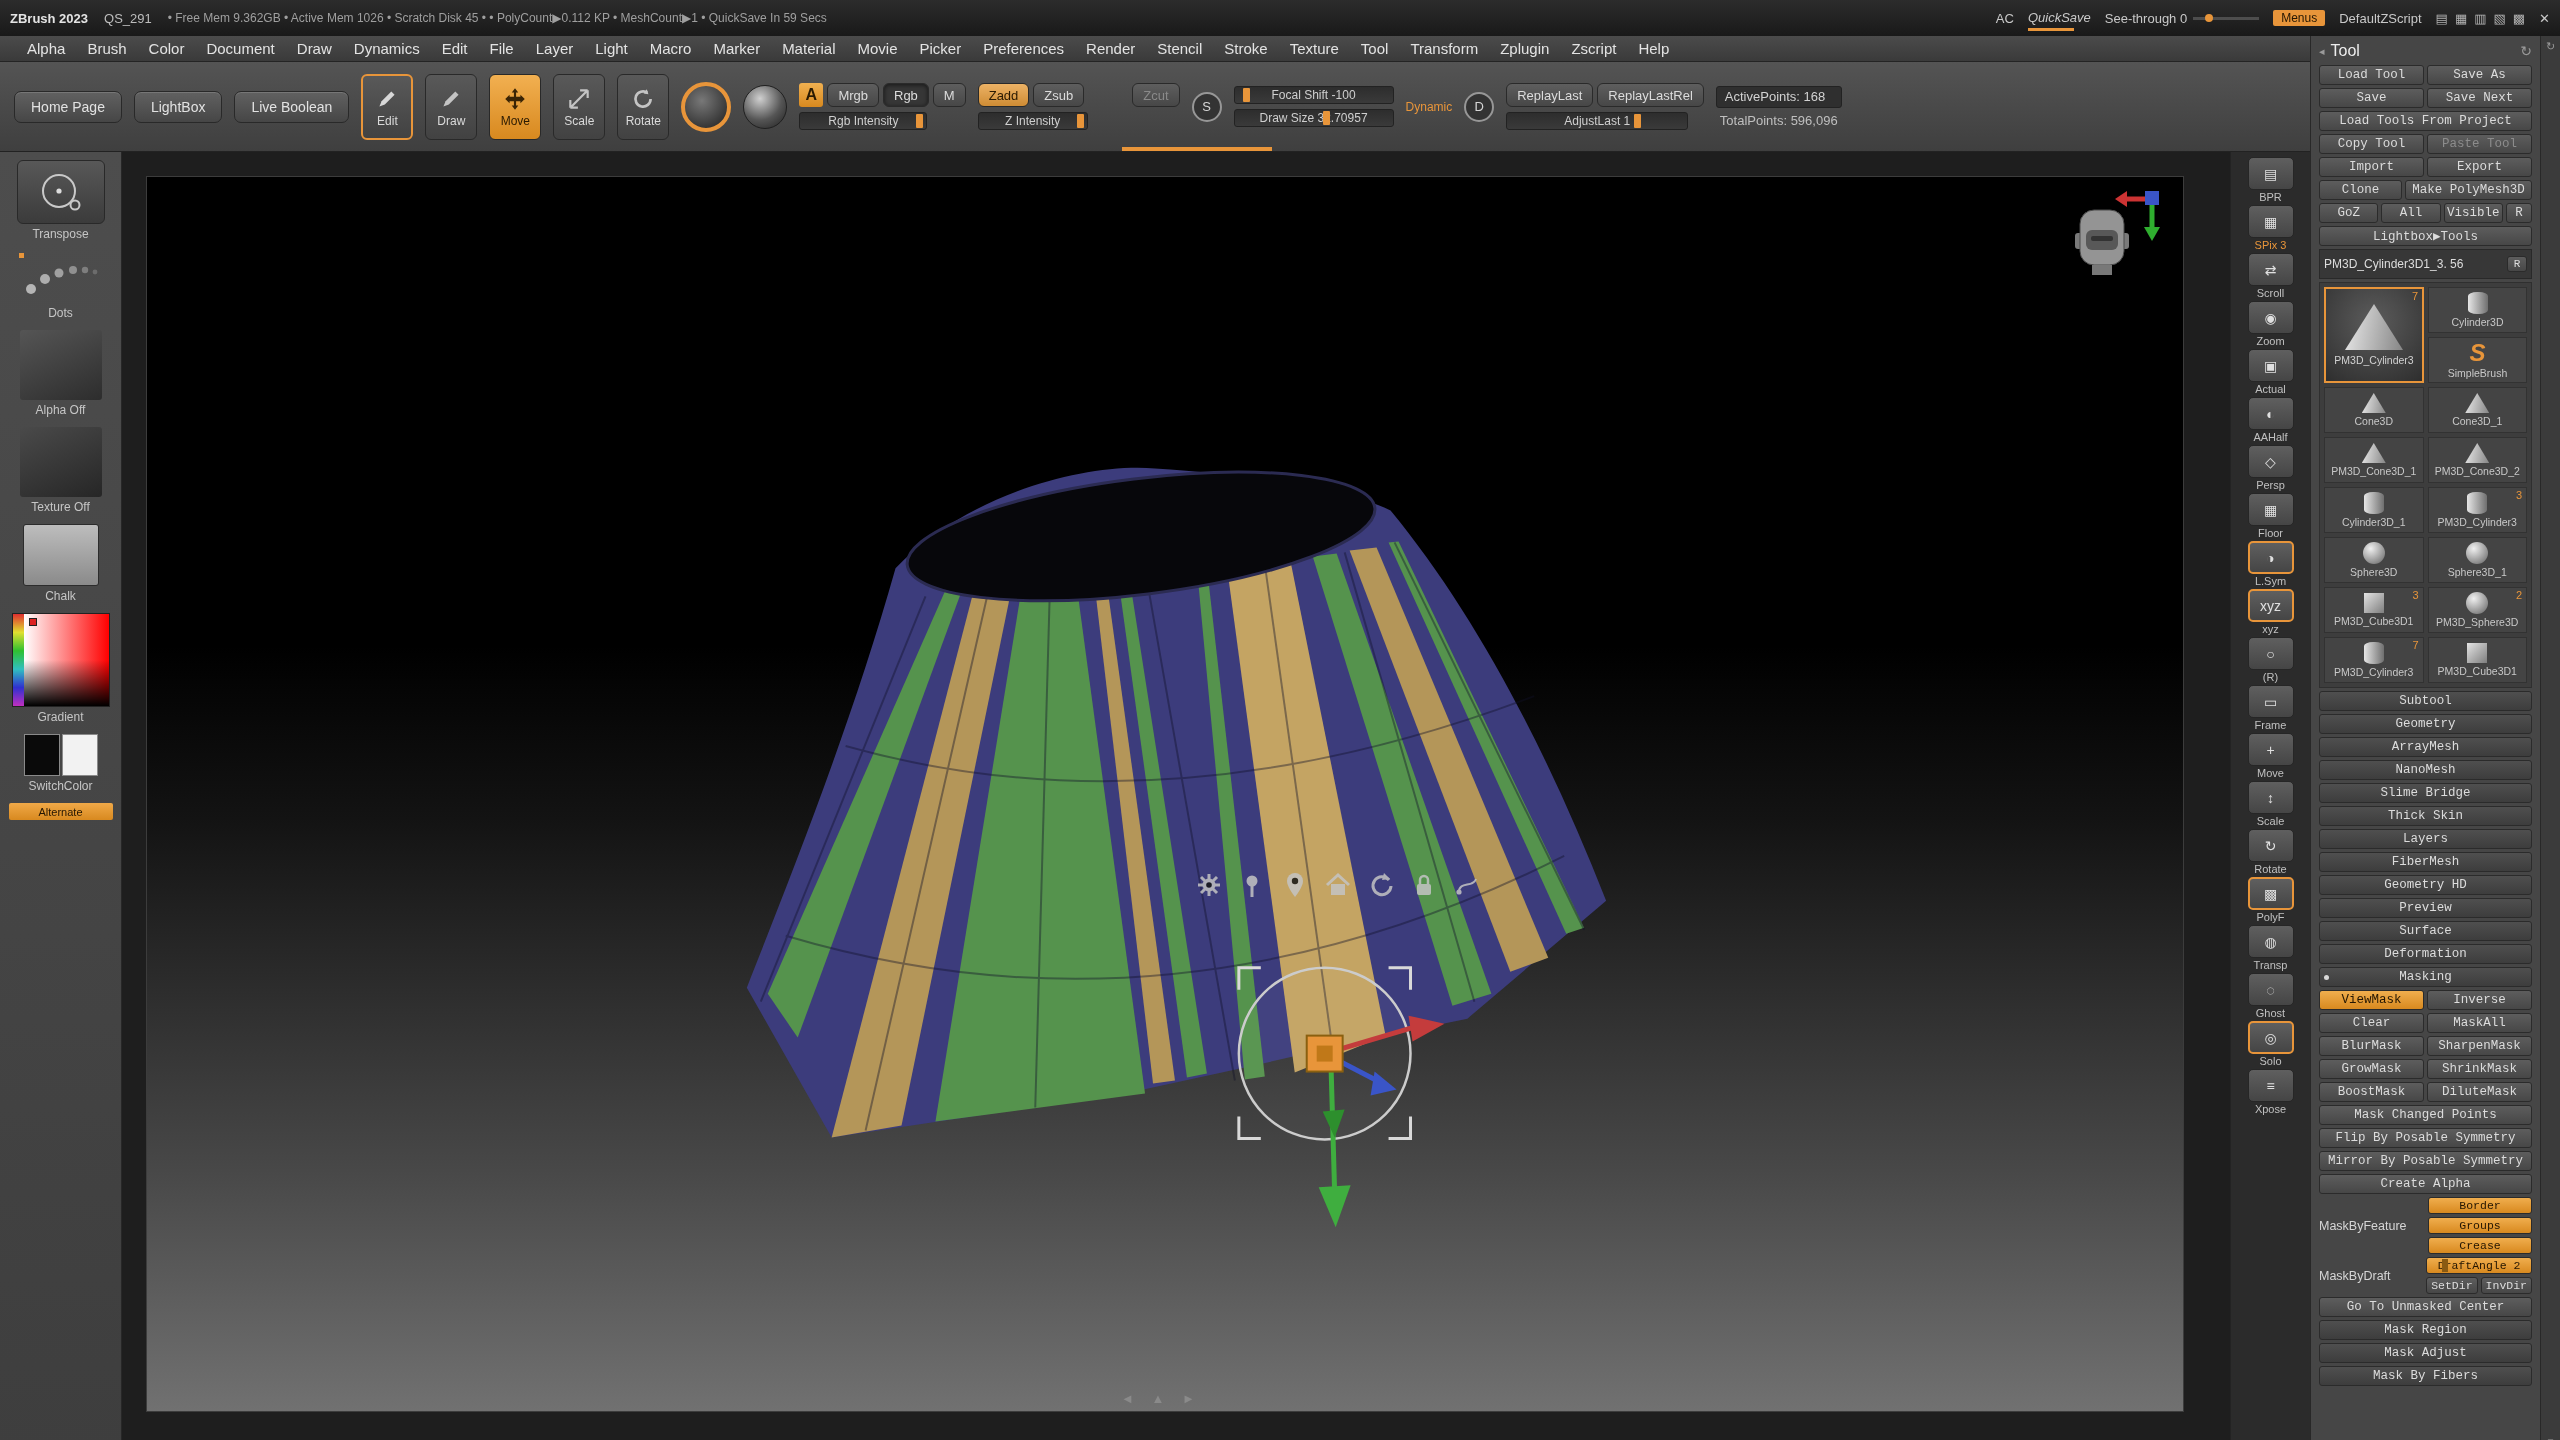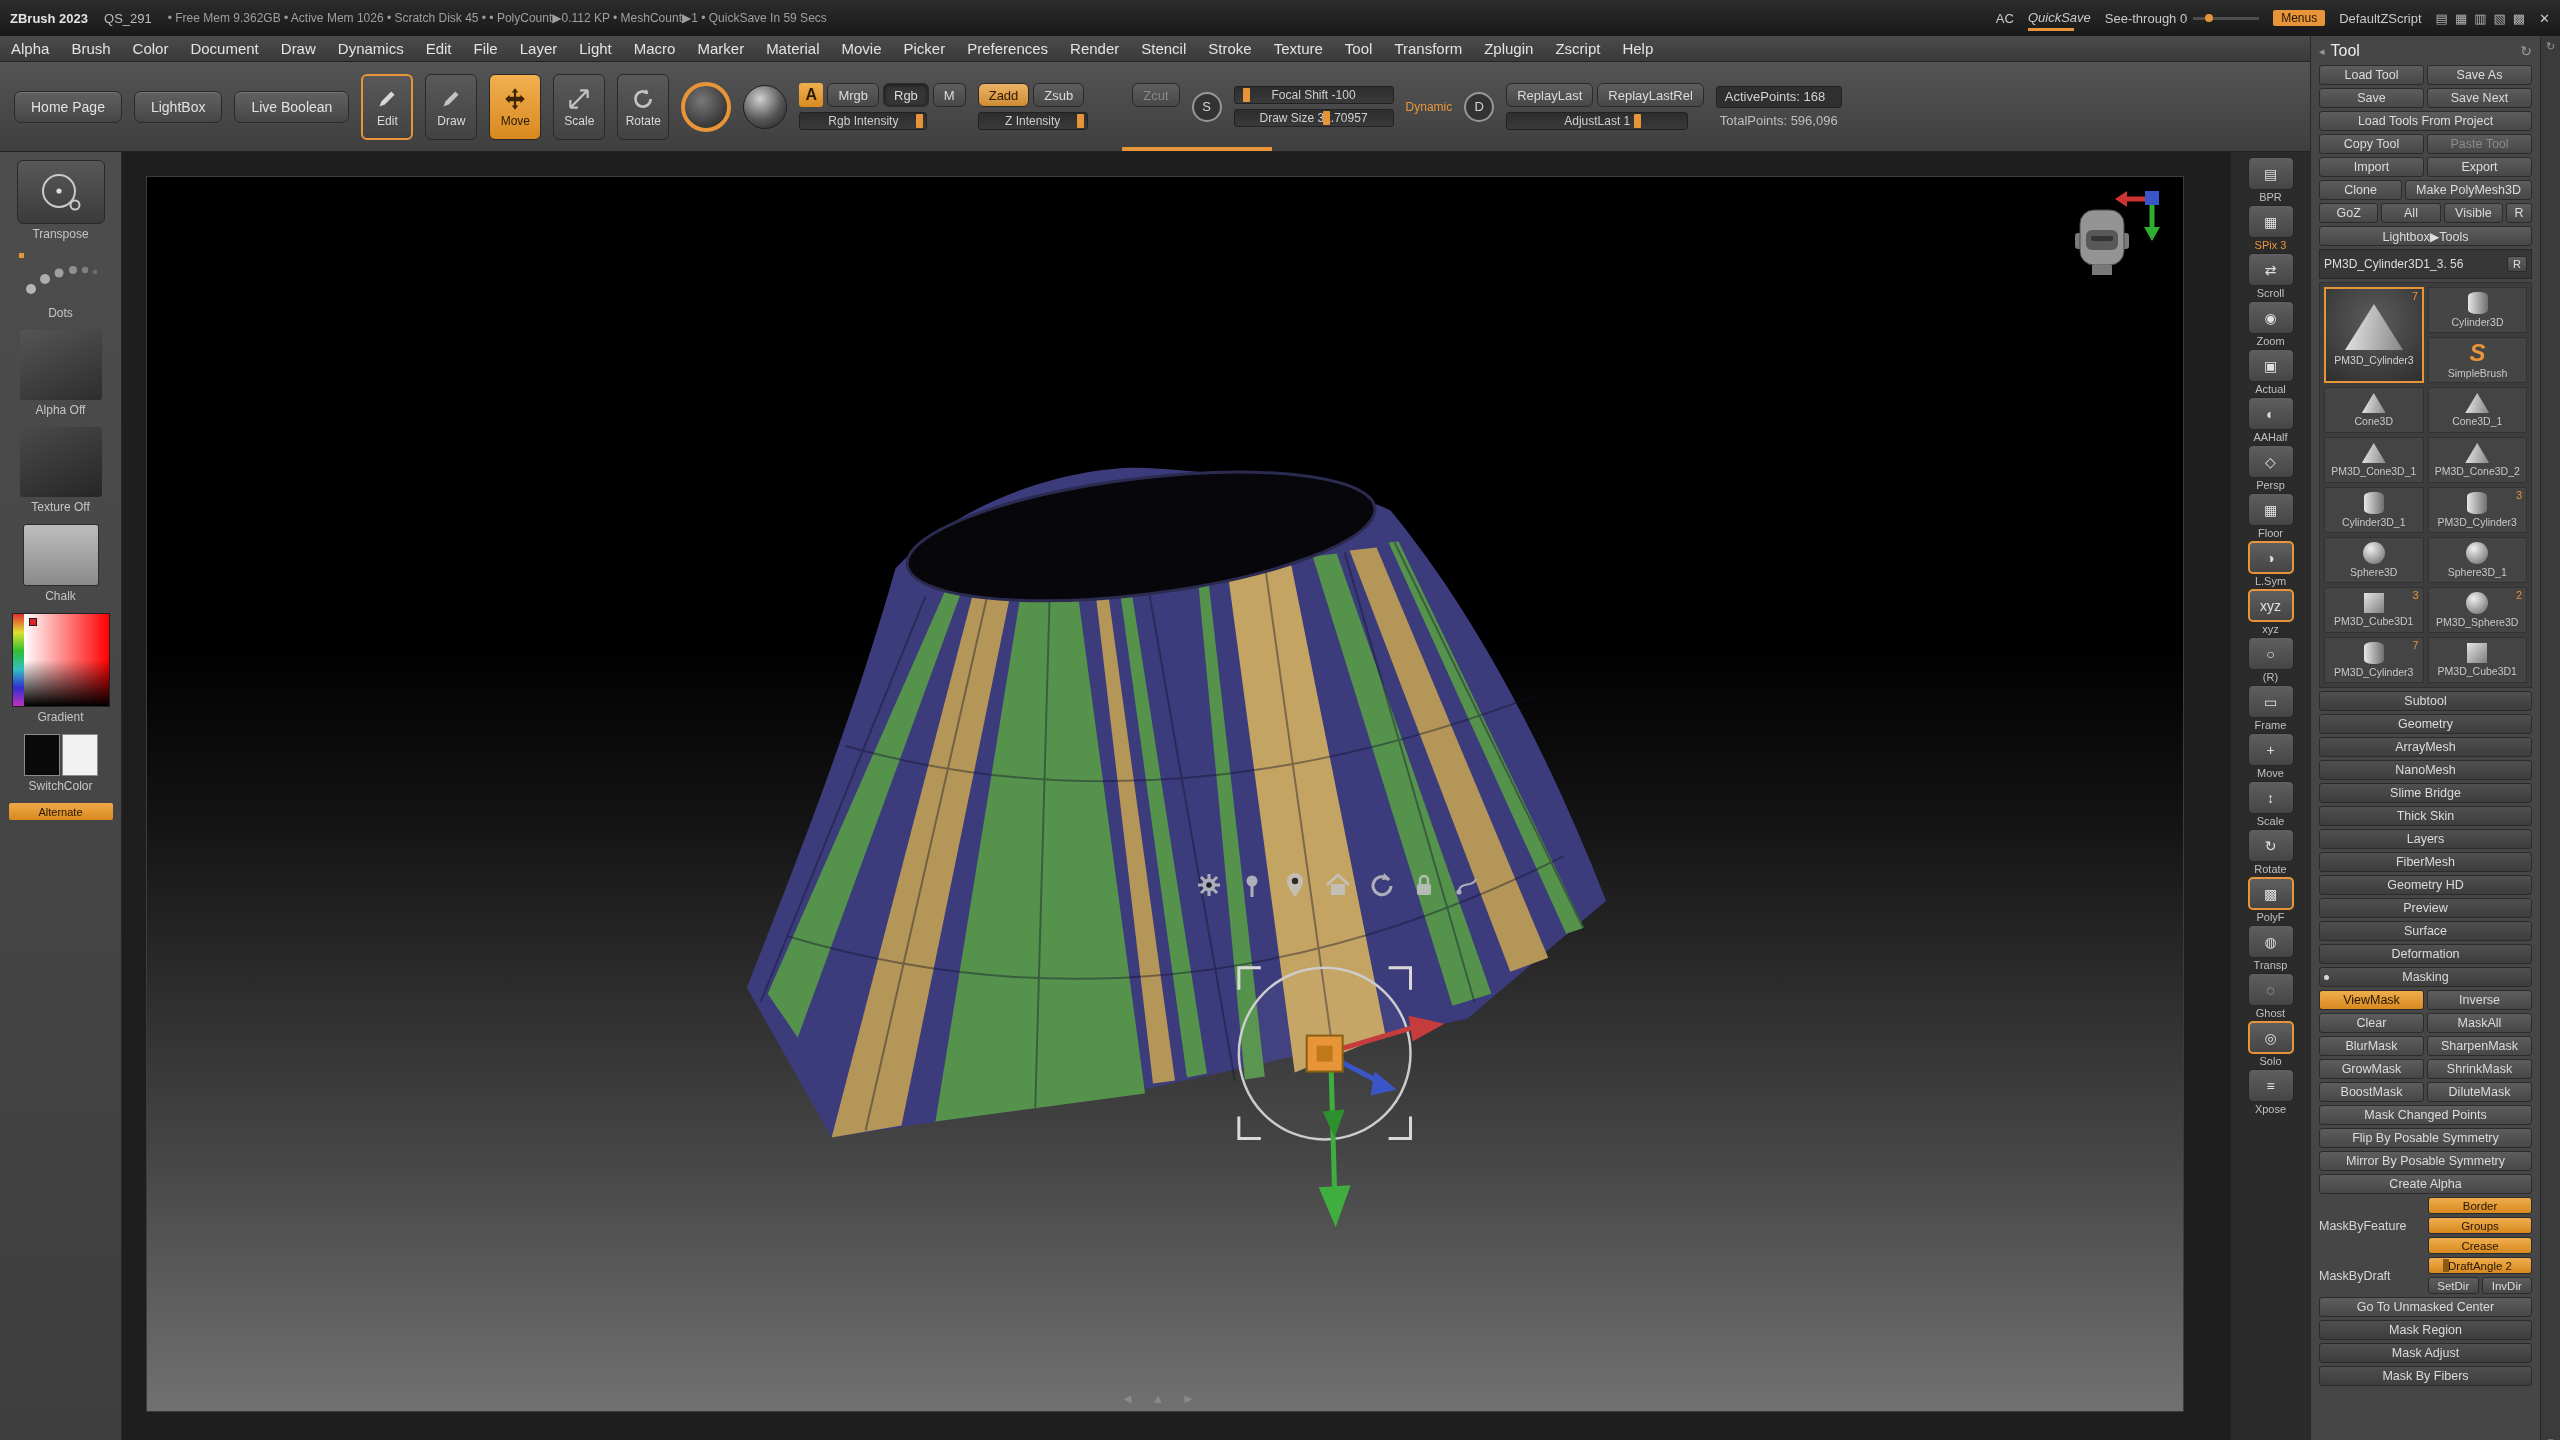--- a/index.html
+++ b/index.html
@@ -19,21 +19,21 @@
   .see-through { display:flex; align-items:center; gap:6px; }
   .st-track { width:66px; height:3px; background:#4d4d4d; position:relative; }
   .st-track .dot { position:absolute; left:18%; top:-3px; width:8px; height:8px; border-radius:50%; background:#E8953A; }
   .win-icons { display:flex; gap:7px; color:#b2b2b2; font-size:13px; }
 
   
   .app-row { display:flex; height:1416px; }
   .left-main { width:2310px; display:flex; flex-direction:column; }
 
   .menubar { height:26px; background:linear-gradient(#4b4b4b,#3a3a3a); border-bottom:1px solid #242424;
-    display:flex; align-items:center; padding:0 0; font-size:15px; color:#e3e3e3; }
+    display:flex; align-items:center; padding:0 16px; font-size:15px; color:#e3e3e3; }
   .menubar .item { padding:0 11px; height:100%; display:flex; align-items:center; }
 
   
   .topshelf { height:90px; background:linear-gradient(#545454,#3f3f3f); border-bottom:1px solid #222;
     display:flex; align-items:center; padding:0 14px; gap:12px; position:relative; flex:0 0 auto; }
   .pill { height:32px; padding:0 16px; border-radius:7px; background:linear-gradient(#616161,#464646);
     border:1px solid #292929; box-shadow:inset 0 1px 0 rgba(255,255,255,.14); display:flex;
     align-items:center; font-size:14px; color:#e2e2e2; }
   .mode-btn { width:52px; height:66px; border-radius:6px; background:linear-gradient(#595959,#424242);
     border:1px solid #292929; display:flex; flex-direction:column; align-items:center;
@@ -119,21 +119,21 @@
   .rs-item.spix .rs-label { color:#E8953A; }
 
   
   .tool-panel { width:230px; background:#464646; border-left:1px solid #282828; padding:4px 8px;
     display:flex; flex-direction:column; gap:3px; flex:0 0 auto; overflow:hidden; }
   .tp-title { display:flex; align-items:center; gap:6px; height:22px; font-size:16px; color:#ededed; }
   .tp-title .flip { margin-left:auto; color:#9a9a9a; font-size:14px; }
   .tp-title .collapse { color:#9a9a9a; font-size:11px; }
   .tbtn { height:20px; background:linear-gradient(#5d5d5d,#474747); border:1px solid #2b2b2b;
     border-radius:3px; color:#dcdcdc; display:flex; align-items:center; justify-content:center;
-    font-size:12.5px; padding:0 4px; white-space:nowrap; overflow:hidden; position:relative; }
+    font-size:12.5px; padding:0 4px; white-space:nowrap; overflow:hidden; position:relative;font-family:Liberation Mono, monospace; }
   .tbtn.disabled { color:#8c8c8c; }
   .tbtn.orange { background:linear-gradient(#f0ae4e,#d8891f); color:#241602; }
   .tbtn.section { background:linear-gradient(#4f4f4f,#3d3d3d); }
   .trow { display:flex; gap:3px; }
   .trow > * { flex:1; }
   .trow .small { flex:0 0 26px; }
   .current-tool { height:20px; background:#373737; border:1px solid #292929; display:flex;
     align-items:center; font-size:12px; color:#ddd; padding:14px 4px; gap:4px; }
   .current-tool .name { flex:1; overflow:hidden; white-space:nowrap; }
   .current-tool .rbtn { flex:0 0 20px; height:16px; font-size:11px; }

